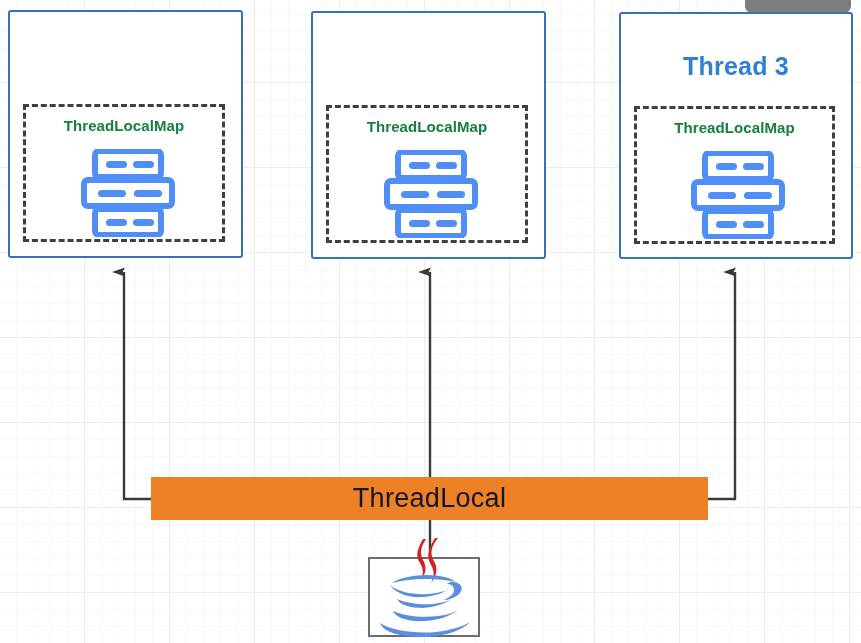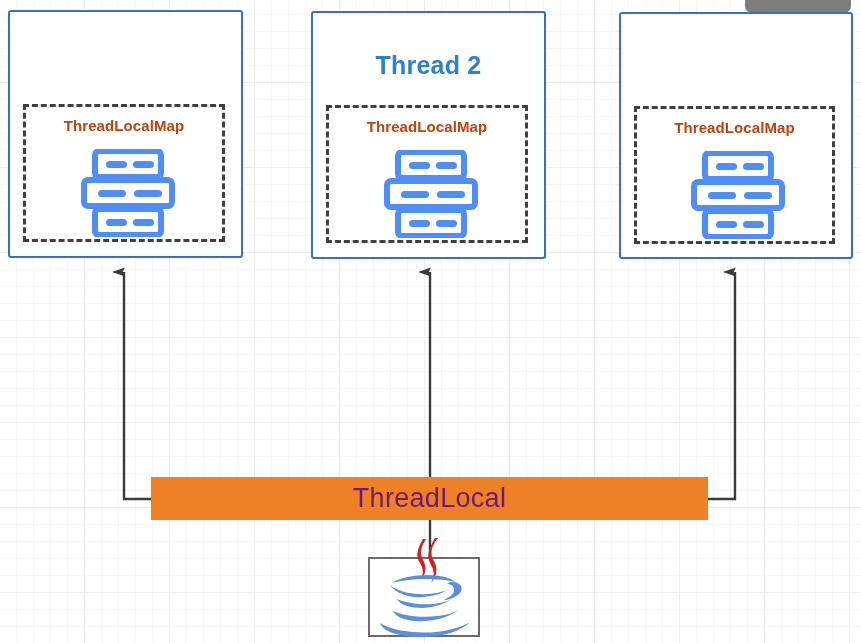--- a/index.html
+++ b/index.html
@@ -62,21 +62,21 @@
     position: absolute;
     box-sizing: border-box;
     border: 3px dashed #3f3f3f;
     background: transparent;
   }
   .tlm-label {
     position: absolute;
     left: 0;
     right: 0;
     text-align: center;
-    color: #c2410c;
+    color: #15803d;
     font-size: 15px;
     font-weight: bold;
     letter-spacing: 0.1px;
   }
 
   
   .map-icon {
     position: absolute;
   }
 
@@ -96,21 +96,21 @@
     left: 151px;
     top: 477px;
     width: 557px;
     height: 43px;
     background: #ee8125;
     display: flex;
     align-items: center;
     justify-content: center;
   }
   .threadlocal-label {
-    color: #701a75;
+    color: #0f172a;
     font-size: 27px;
     font-weight: normal;
     letter-spacing: 0.3px;
   }
 
   
   .java-logo-box {
     position: absolute;
     left: 368px;
     top: 557px;
@@ -169,40 +169,40 @@
         <rect x="53" y="41" width="28" height="7" rx="3.5" fill="#4f8ef7"></rect>
 
         <rect x="14" y="60" width="66" height="26" rx="4" ry="4" fill="none" stroke="#4f8ef7" stroke-width="6"></rect>
         <rect x="25" y="70" width="21" height="7" rx="3.5" fill="#4f8ef7"></rect>
         <rect x="52" y="70" width="21" height="7" rx="3.5" fill="#4f8ef7"></rect>
       </svg>
     </div>
   </div>
 
   <div class="thread-box" style="left:311px; top:11px; width:235px; height:248px;">
-    <div class="thread-title" style="top:38px;">Thread 2</div>
 
     <div class="tlm-box" style="left:13px; top:92px; width:202px; height:138px;">
       <div class="tlm-label" style="top:10px;">ThreadLocalMap</div>
 
       <svg class="map-icon" style="left:55px; top:42px;" width="94" height="88" viewBox="0 0 94 88" xmlns="http://www.w3.org/2000/svg">
         <rect x="14" y="2" width="66" height="26" rx="4" ry="4" fill="none" stroke="#4f8ef7" stroke-width="6"></rect>
         <rect x="25" y="12" width="21" height="7" rx="3.5" fill="#4f8ef7"></rect>
         <rect x="52" y="12" width="21" height="7" rx="3.5" fill="#4f8ef7"></rect>
         <rect x="3" y="31" width="88" height="26" rx="4" ry="4" fill="none" stroke="#4f8ef7" stroke-width="6"></rect>
         <rect x="17" y="41" width="28" height="7" rx="3.5" fill="#4f8ef7"></rect>
         <rect x="53" y="41" width="28" height="7" rx="3.5" fill="#4f8ef7"></rect>
         <rect x="14" y="60" width="66" height="26" rx="4" ry="4" fill="none" stroke="#4f8ef7" stroke-width="6"></rect>
         <rect x="25" y="70" width="21" height="7" rx="3.5" fill="#4f8ef7"></rect>
         <rect x="52" y="70" width="21" height="7" rx="3.5" fill="#4f8ef7"></rect>
       </svg>
     </div>
   </div>
 
   <div class="thread-box" style="left:619px; top:12px; width:234px; height:247px;">
+    <div class="thread-title" style="top:38px;">Thread 3</div>
 
     <div class="tlm-box" style="left:13px; top:92px; width:201px; height:138px;">
       <div class="tlm-label" style="top:10px;">ThreadLocalMap</div>
 
       <svg class="map-icon" style="left:54px; top:42px;" width="94" height="88" viewBox="0 0 94 88" xmlns="http://www.w3.org/2000/svg">
         <rect x="14" y="2" width="66" height="26" rx="4" ry="4" fill="none" stroke="#4f8ef7" stroke-width="6"></rect>
         <rect x="25" y="12" width="21" height="7" rx="3.5" fill="#4f8ef7"></rect>
         <rect x="52" y="12" width="21" height="7" rx="3.5" fill="#4f8ef7"></rect>
         <rect x="3" y="31" width="88" height="26" rx="4" ry="4" fill="none" stroke="#4f8ef7" stroke-width="6"></rect>
         <rect x="17" y="41" width="28" height="7" rx="3.5" fill="#4f8ef7"></rect>

